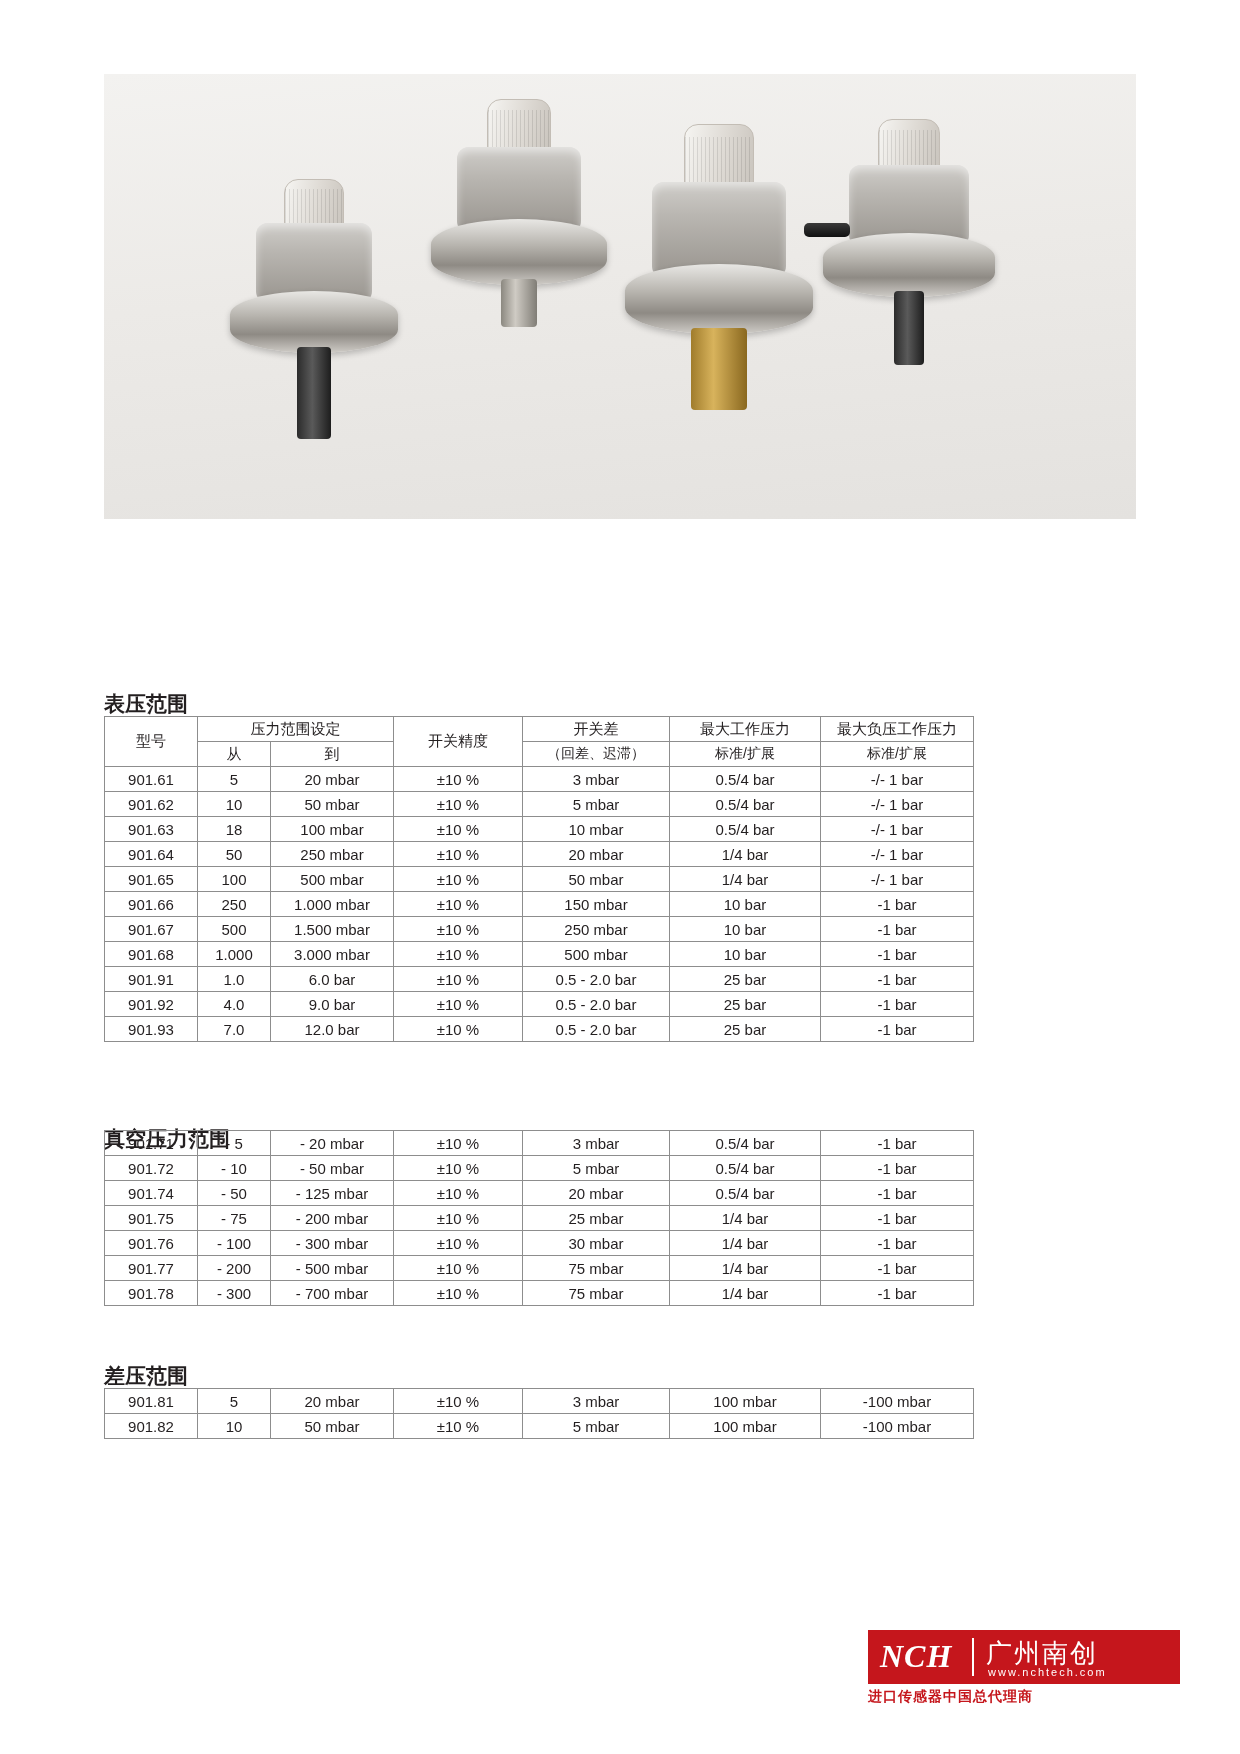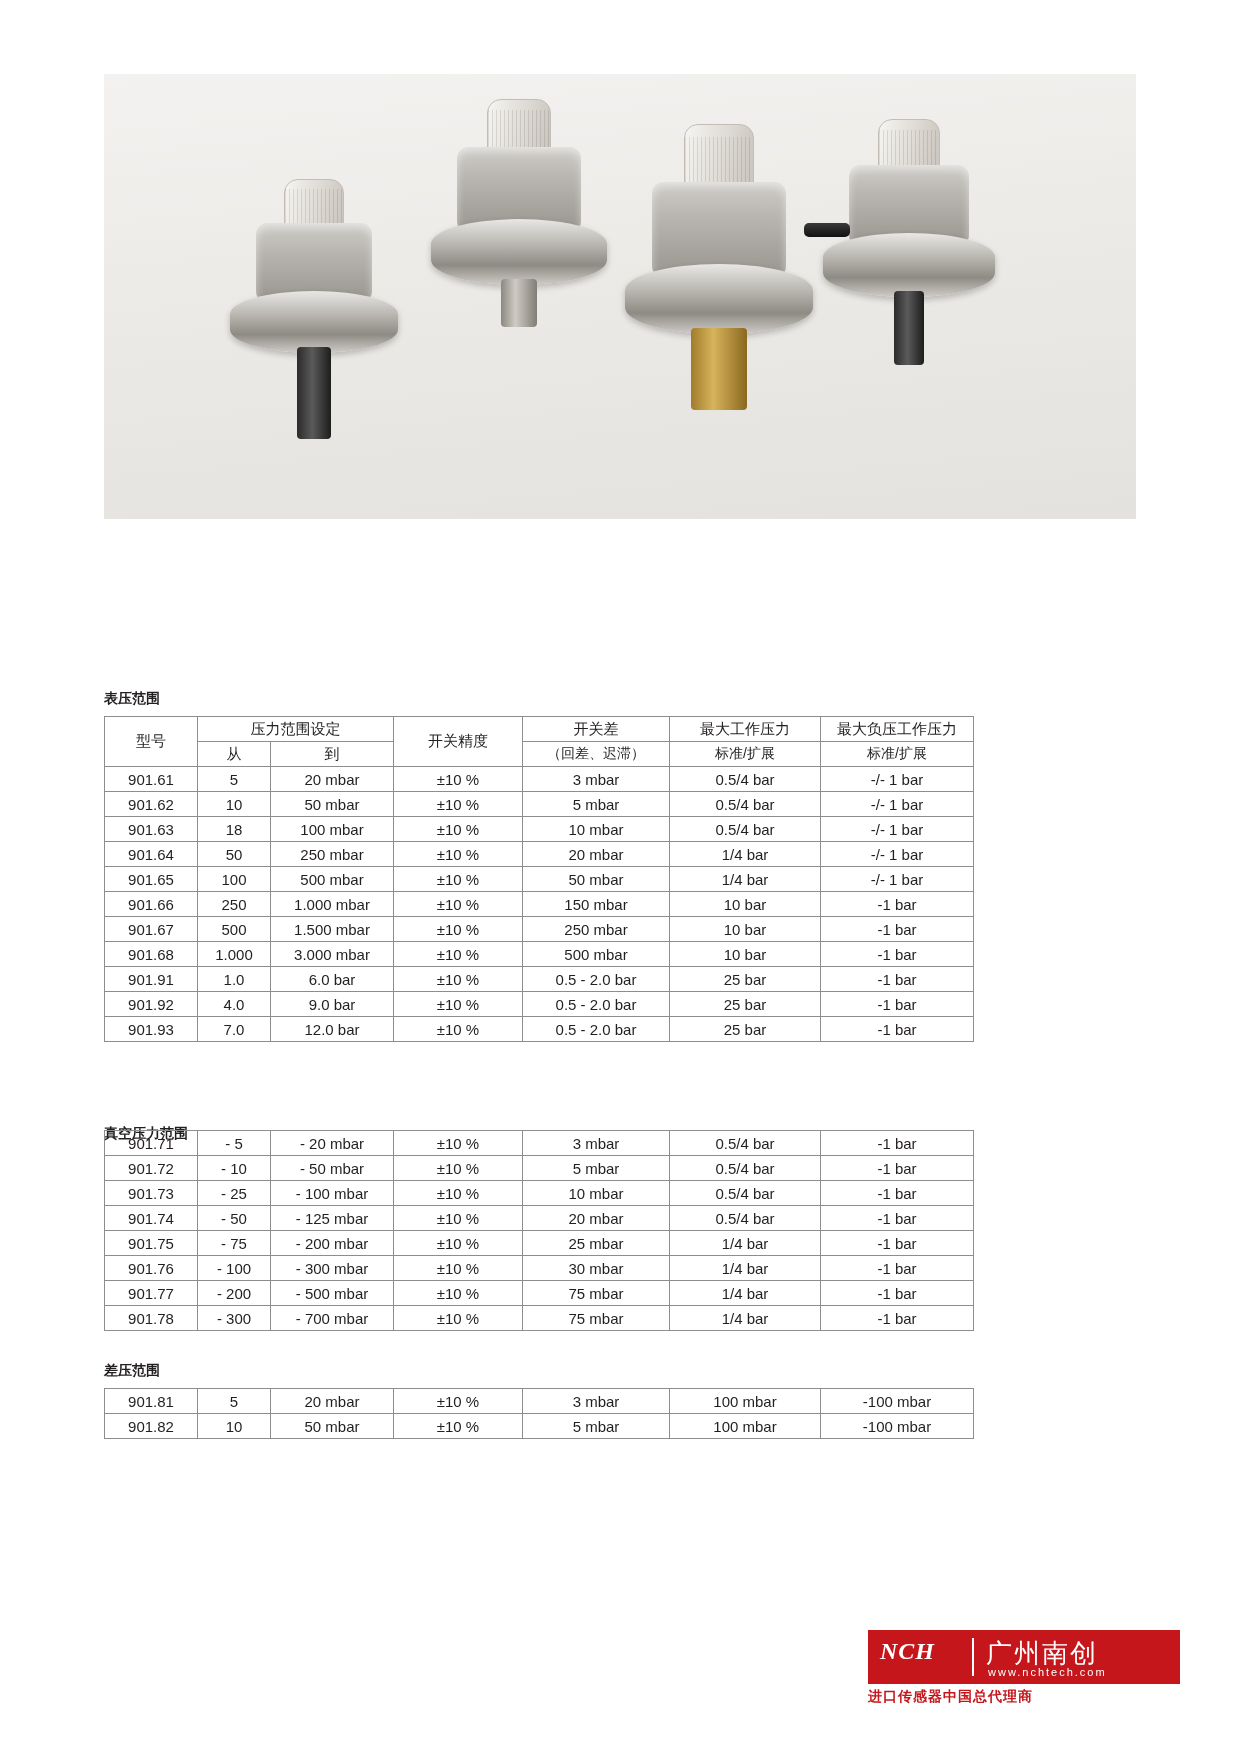--- a/index.html
+++ b/index.html
@@ -80,21 +80,21 @@
     height: 14px;
     width: 46px;
     background: linear-gradient(180deg, #3a3a3a, #111);
     border-radius: 5px;
   }
 
   
   .section-title {
     position: absolute;
     left: 104px;
-    font-size: 14px;
+    font-size: 21px;
     font-weight: bold;
     color: #231f20;
     text-align: right;
   }
 
   
   table.spec {
     position: absolute;
     left: 104px;
     border-collapse: collapse;
@@ -139,21 +139,21 @@
     height: 54px;
     background: #c5161c;
   }
   .footer .nch {
     position: absolute;
     left: 12px; top: 8px;
     color: #ffffff;
     font-family: "Liberation Serif", serif;
     font-style: italic;
     font-weight: bold;
-    font-size: 24px;
+    font-size: 32px;
     letter-spacing: 1px;
   }
   .footer .divider {
     position: absolute;
     left: 104px; top: 8px;
     width: 2px; height: 38px;
     background: #ffffff;
   }
   .footer .cn {
     position: absolute;
@@ -364,29 +364,20 @@
     <tr>
         <td class="c-model">901.72</td>
         <td class="c-from v-from-neg">- 10</td>
         <td class="c-to v-to-neg">- 50 mbar</td>
         <td class="c-acc">±10 %</td>
         <td class="c-diff">5 mbar</td>
         <td class="c-max">0.5/4 bar</td>
         <td class="c-vac">-1 bar</td>
       </tr>
     <tr>
-        <td class="c-model">901.73</td>
-        <td class="c-from v-from-neg">- 25</td>
-        <td class="c-to v-to-neg">- 100 mbar</td>
-        <td class="c-acc">±10 %</td>
-        <td class="c-diff">10 mbar</td>
-        <td class="c-max">0.5/4 bar</td>
-        <td class="c-vac">-1 bar</td>
-      </tr>
-    <tr>
         <td class="c-model">901.74</td>
         <td class="c-from v-from-neg">- 50</td>
         <td class="c-to v-to-neg">- 125 mbar</td>
         <td class="c-acc">±10 %</td>
         <td class="c-diff">20 mbar</td>
         <td class="c-max">0.5/4 bar</td>
         <td class="c-vac">-1 bar</td>
       </tr>
     <tr>
         <td class="c-model">901.75</td>

